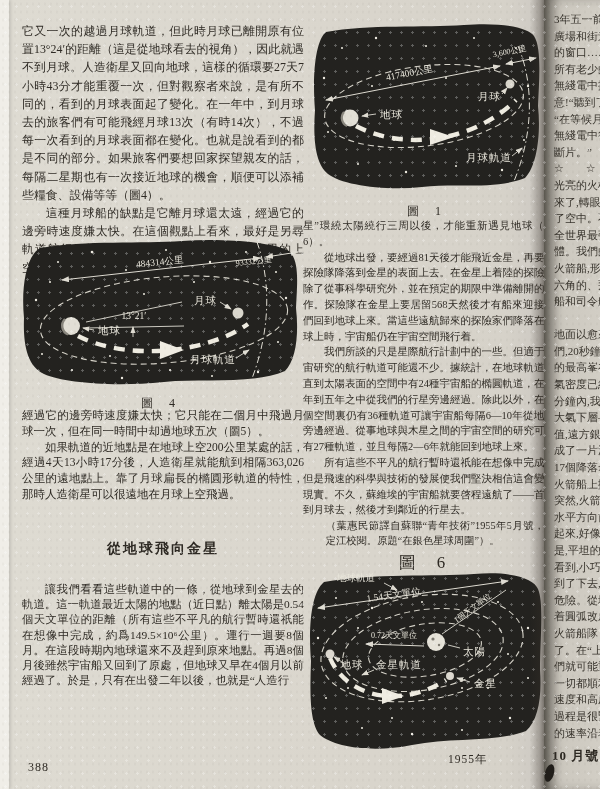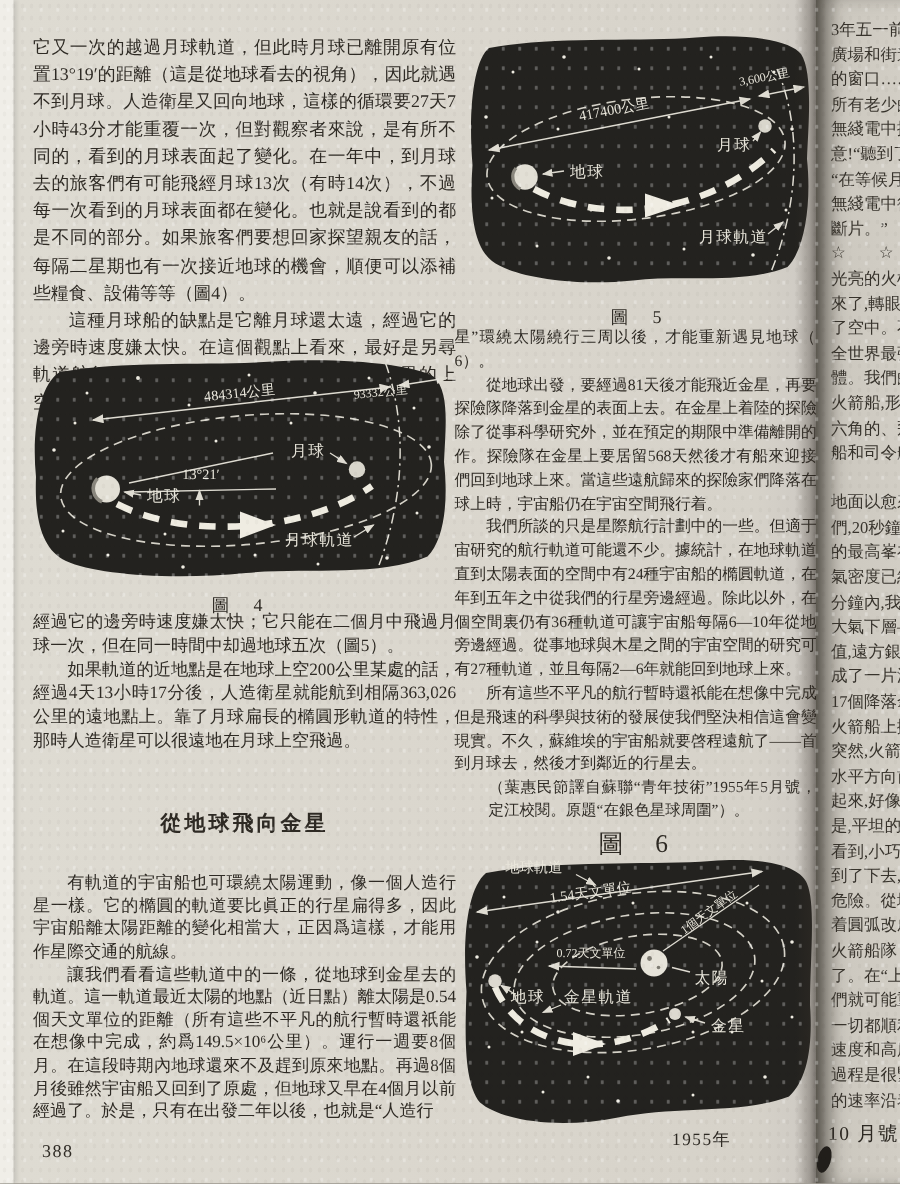--- a/index.html
+++ b/index.html
@@ -11,21 +11,21 @@
                      radial-gradient(rgba(255,255,255,.5) 1px,transparent 1.3px);
     background-size:6px 8px,11px 13px;}
   .edge-left{position:absolute;left:0;top:0;width:9px;height:100%;background:#f0eee8;box-shadow:2px 0 3px rgba(0,0,0,.12);}
   .gutter{position:absolute;right:56px;top:0;width:14px;height:100%;
     background:linear-gradient(90deg,rgba(0,0,0,0) 0%,rgba(55,48,40,.30) 70%,rgba(40,34,27,.5) 100%);}
   .neighbor{position:absolute;right:0;top:0;width:56px;height:789px;overflow:hidden;
     background:linear-gradient(90deg,#8d897f 0,#b7b3aa 12%,#ccc8bf 30%,#d2cec5 100%);
     box-shadow:inset 12px 0 14px -6px rgba(30,26,20,.55);}
   .np-lines{position:absolute;top:12px;left:10px;right:-120px;}
   .np-line{height:16.6px;white-space:nowrap;font-size:11px;color:#37332c;}
-  .np-footer{position:absolute;left:8px;top:747px;font-size:13px;font-weight:normal;color:#2c2822;letter-spacing:1px;white-space:nowrap;}
+  .np-footer{position:absolute;left:8px;top:747px;font-size:13px;font-weight:bold;color:#2c2822;letter-spacing:1px;white-space:nowrap;}
   .bind-mark{position:absolute;right:46px;top:764px;width:9px;height:18px;background:#211e1a;border-radius:50% 60% 50% 60%;transform:rotate(18deg);}
 
   .para{margin:0;text-align:justify;}
   .ind{text-indent:2em;}
   .col-l1{position:absolute;left:22px;top:22px;width:282px;font-size:11.9px;line-height:18.2px;}
   .col-l2{position:absolute;left:22px;top:408px;width:282px;font-size:11.5px;line-height:15.8px;}
   .sec-head{position:absolute;left:22px;top:540px;width:282px;text-align:center;font-weight:bold;font-size:14px;letter-spacing:2px;margin:0;}
   .col-l3{position:absolute;left:22px;top:582px;width:282px;font-size:11.4px;line-height:15.2px;}
   .pagenum{position:absolute;left:28px;top:760px;font-size:12px;letter-spacing:1px;}
   .col-r1{position:absolute;left:303px;top:218px;width:252px;font-size:10.5px;line-height:15.8px;}
@@ -50,21 +50,21 @@
   .lab-sm{font-size:8px;}
   .pl{font-size:10.5px;letter-spacing:1px;}
 </style>
 </head>
 <body>
 
 <div class="page">
   <div class="edge-left"></div>
 
   <div class="col-l1">
-    <p class="para">它又一次的越過月球軌道，但此時月球已離開原有位置13°19′的距離（這是從地球看去的視角），因此就遇不到月球。人造衛星又回向地球，這樣的循環要27天7小時43分才能重覆一次，但對觀察者來說，是有所不同的，看到的月球表面起了變化。在一年中，到月球去的旅客們有可能飛經月球13次（有時14次），不過每一次看到的月球表面都在變化。也就是說看到的都是不同的部分。如果旅客們要想回家探望親友的話，每隔二星期也有一次接近地球的機會，順便可以添補些糧食、設備等等（圖4）。</p>
+    <p class="para">它又一次的越過月球軌道，但此時月球已離開原有位置13°24′的距離（這是從地球看去的視角），因此就遇不到月球。人造衛星又回向地球，這樣的循環要27天7小時43分才能重覆一次，但對觀察者來說，是有所不同的，看到的月球表面起了變化。在一年中，到月球去的旅客們有可能飛經月球13次（有時14次），不過每一次看到的月球表面都在變化。也就是說看到的都是不同的部分。如果旅客們要想回家探望親友的話，每隔二星期也有一次接近地球的機會，順便可以添補些糧食、設備等等（圖4）。</p>
     <p class="para ind">這種月球船的缺點是它離月球還太遠，經過它的邊旁時速度嫌太快。在這個觀點上看來，最好是另尋軌道航行。軌道的遠地點應處在月球3,600公里的上空。不過，</p>
   </div>
 
   <div class="fig fig4">
     <svg viewBox="0 0 290 152" width="290" height="152">
       <defs>
           <marker id="m4" markerWidth="9" markerHeight="8" refX="7" refY="3" orient="auto-start-reverse">
             <path d="M0,0 L8,3 L0,6 Z" fill="#dfdcd2"></path>
           </marker>
         </defs>
@@ -117,21 +117,20 @@
   </div>
 
   <div class="col-l2">
     <p class="para">經過它的邊旁時速度嫌太快；它只能在二個月中飛過月球一次，但在同一時間中却過地球五次（圖5）。</p>
     <p class="para ind">如果軌道的近地點是在地球上空200公里某處的話，經過4天13小時17分後，人造衛星就能航到相隔363,026公里的遠地點上。靠了月球扁長的橢圓形軌道的特性，那時人造衛星可以很遠地在月球上空飛過。</p>
   </div>
 
   <h3 class="sec-head">從地球飛向金星</h3>
 
   <div class="col-l3">
-    <p class="para ind">有軌道的宇宙船也可環繞太陽運動，像一個人造行星一樣。它的橢圓的軌道要比眞正的行星扁得多，因此宇宙船離太陽距離的變化相當大，正因爲這樣，才能用作星際交通的航線。</p>
     <p class="para ind">讓我們看看這些軌道中的一條，從地球到金星去的軌道。這一軌道最近太陽的地點（近日點）離太陽是0.54個天文單位的距離（所有這些不平凡的航行暫時還祇能在想像中完成，約爲149.5×10⁶公里）。運行一週要8個月。在這段時期內地球還來不及趕到原來地點。再過8個月後雖然宇宙船又回到了原處，但地球又早在4個月以前經過了。於是，只有在出發二年以後，也就是“人造行</p>
   </div>
 
   <div class="pagenum">388</div>
 
   <div class="fig fig5">
     <svg viewBox="0 0 238 178" width="238" height="178">
       <defs>
           <marker id="m5" markerWidth="9" markerHeight="8" refX="7" refY="3" orient="auto-start-reverse">
             <path d="M0,0 L8,3 L0,6 Z" fill="#dfdcd2"></path>
@@ -167,21 +166,21 @@
       <path d="M38,92 a9,9 0 0,0 3,14" stroke="#8a877e" fill="none" stroke-width="2.2"></path>
       <line class="thin" x1="70" y1="94" x2="56" y2="96" marker-end="url(#m5)"></line>
       <text class="pl" x="74" y="98">地球</text>
       <circle cx="204" cy="64" r="4.5" fill="#d9d6cc"></circle>
       <text class="pl" x="172" y="80">月球</text>
       <line class="thin" x1="196" y1="74" x2="201" y2="68" marker-end="url(#m5)"></line>
       <path class="dashdot" d="M212,26 C229,66 227,118 206,166"></path>
       <text class="pl" x="160" y="141">月球軌道</text>
       <line class="thin" x1="206" y1="136" x2="216" y2="128" marker-end="url(#m5)"></line>
     </svg>
-    <div class="fig-caption">圖　5</div>
+    <div class="fig-caption">圖　1</div>
   </div>
 
   <div class="col-r1">
     <p class="para">星”環繞太陽繞行三周以後，才能重新遇見地球（圖6）。</p>
     <p class="para ind">從地球出發，要經過81天後才能飛近金星，再要把探險隊降落到金星的表面上去。在金星上着陸的探險隊除了從事科學研究外，並在預定的期限中準備離開的工作。探險隊在金星上要居留568天然後才有船來迎接他們回到地球上來。當這些遠航歸來的探險家們降落在地球上時，宇宙船仍在宇宙空間飛行着。</p>
     <p class="para ind">我們所談的只是星際航行計劃中的一些。但適于宇宙研究的航行軌道可能還不少。據統計，在地球軌道內直到太陽表面的空間中有24種宇宙船的橢圓軌道，在一年到五年之中從我們的行星旁邊經過。除此以外，在這個空間裏仍有36種軌道可讓宇宙船每隔6—10年從地球旁邊經過。從事地球與木星之間的宇宙空間的研究可以有27種軌道，並且每隔2—6年就能回到地球上來。</p>
     <p class="para ind">所有這些不平凡的航行暫時還祇能在想像中完成。但是飛速的科學與技術的發展使我們堅決相信這會變成現實。不久，蘇維埃的宇宙船就要啓程遠航了——首先到月球去，然後才到鄰近的行星去。</p>
     <p class="para cite">（葉惠民節譯自蘇聯“青年技術”1955年5月號，羅定江校閱。原題“在銀色星球周圍”）。</p>
   </div>
 

